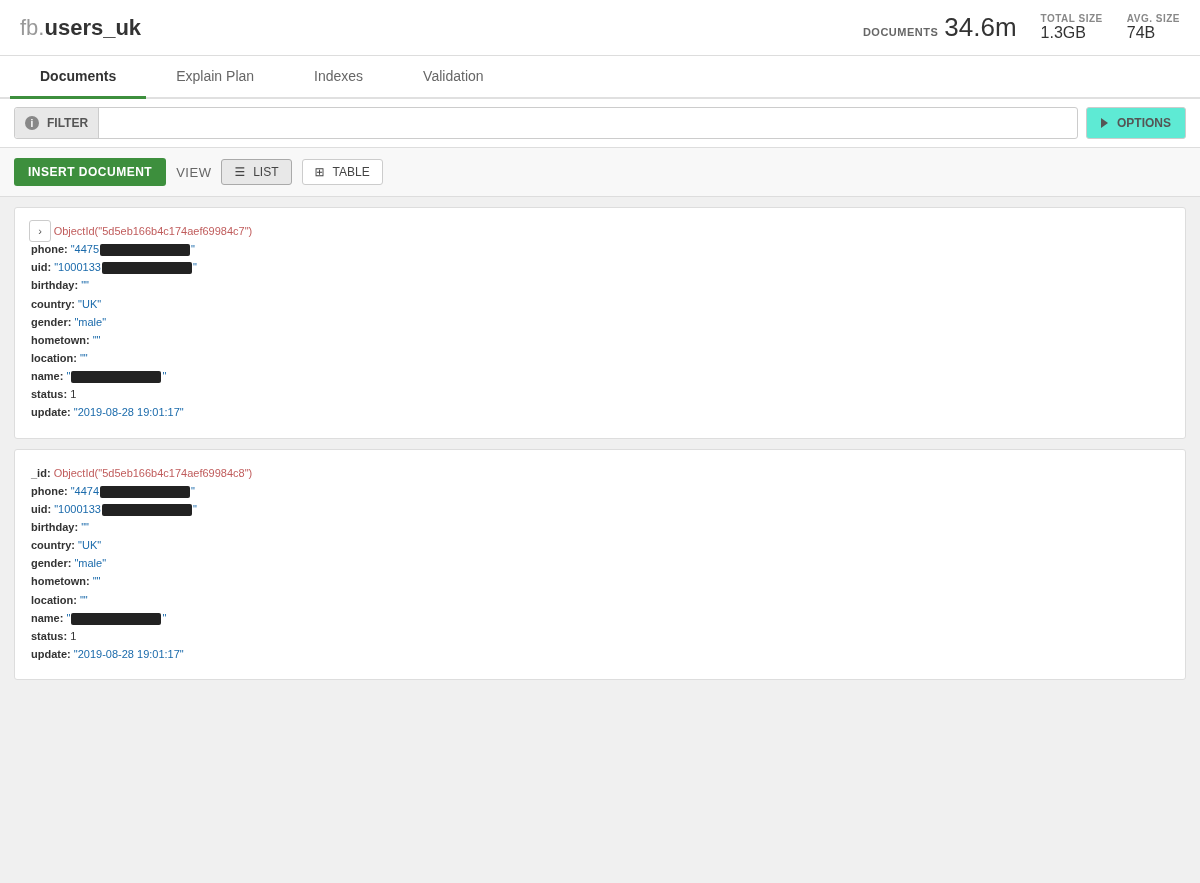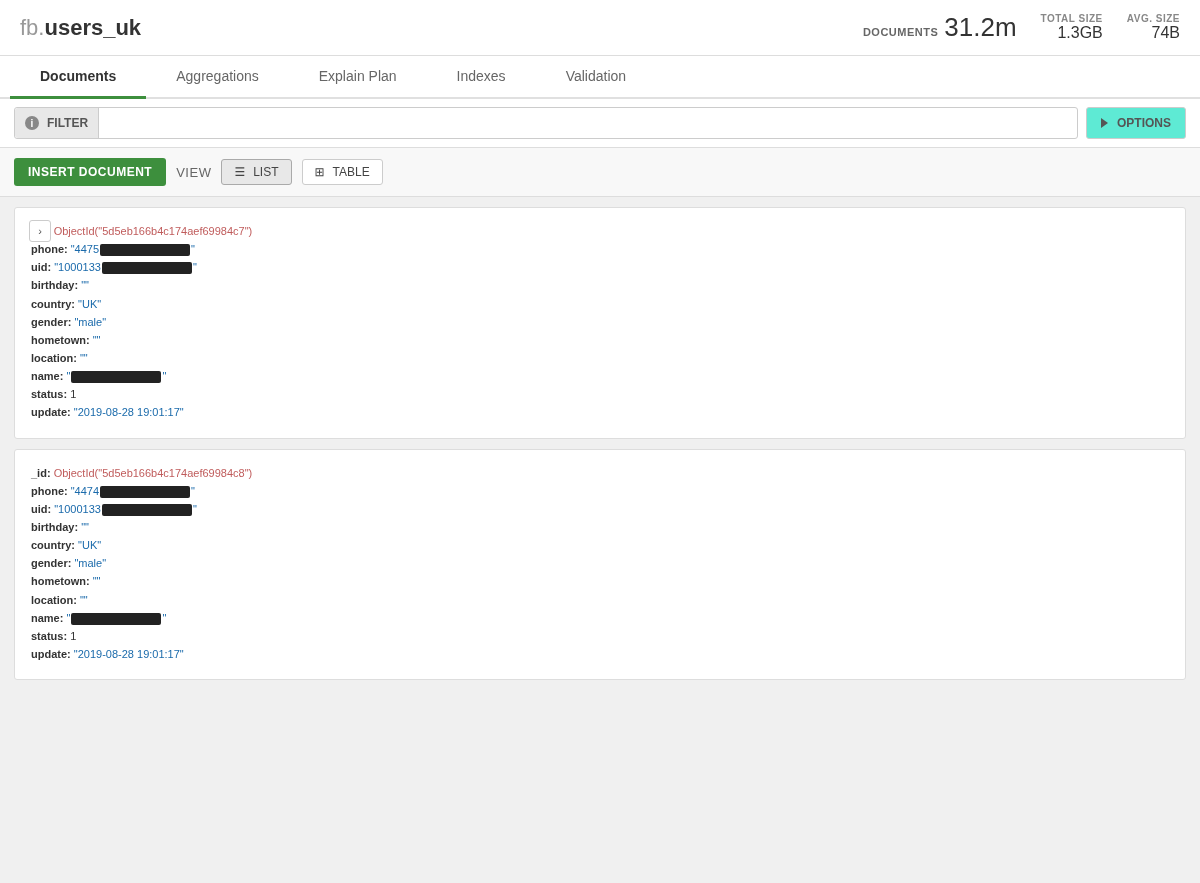--- a/index.html
+++ b/index.html
@@ -46,21 +46,21 @@
       letter-spacing: 0.5px;
     }
     .stat-value-large {
       font-size: 26px;
       font-weight: 300;
       color: #333;
     }
     .stat-group {
       display: flex;
       flex-direction: column;
-      align-items: flex-end;
+      align-items: flex-start;
     }
     .stat-group .stat-label {
       font-size: 10px;
       color: #888;
     }
     .stat-group .stat-value {
       font-size: 16px;
       font-weight: 400;
       color: #333;
     }
@@ -298,36 +298,35 @@
 </head>
 <body>
 
 <div class="header">
   <div class="header-title">
     <span>fb.</span><span style="color:#333;font-weight:600;">users_uk</span>
   </div>
   <div class="header-stats">
     <div class="stat-documents">
       <span class="stat-label">DOCUMENTS</span>
-      <span class="stat-value-large">31.2m</span>
+      <span class="stat-value-large">34.6m</span>
     </div>
     <div class="stat-group">
       <span class="stat-label">TOTAL SIZE</span>
       <span class="stat-value">1.3GB</span>
     </div>
     <div class="stat-group">
       <span class="stat-label">AVG. SIZE</span>
       <span class="stat-value">74B</span>
     </div>
   </div>
 </div>
 
 <div class="nav-tabs">
   <a class="nav-tab active">Documents</a>
-  <a class="nav-tab">Aggregations</a>
   <a class="nav-tab">Explain Plan</a>
   <a class="nav-tab">Indexes</a>
   <a class="nav-tab">Validation</a>
 </div>
 
 <div class="toolbar">
   <div class="filter-bar">
     <button class="filter-btn">
       <span class="info-icon">i</span>
       <span>FILTER</span>

